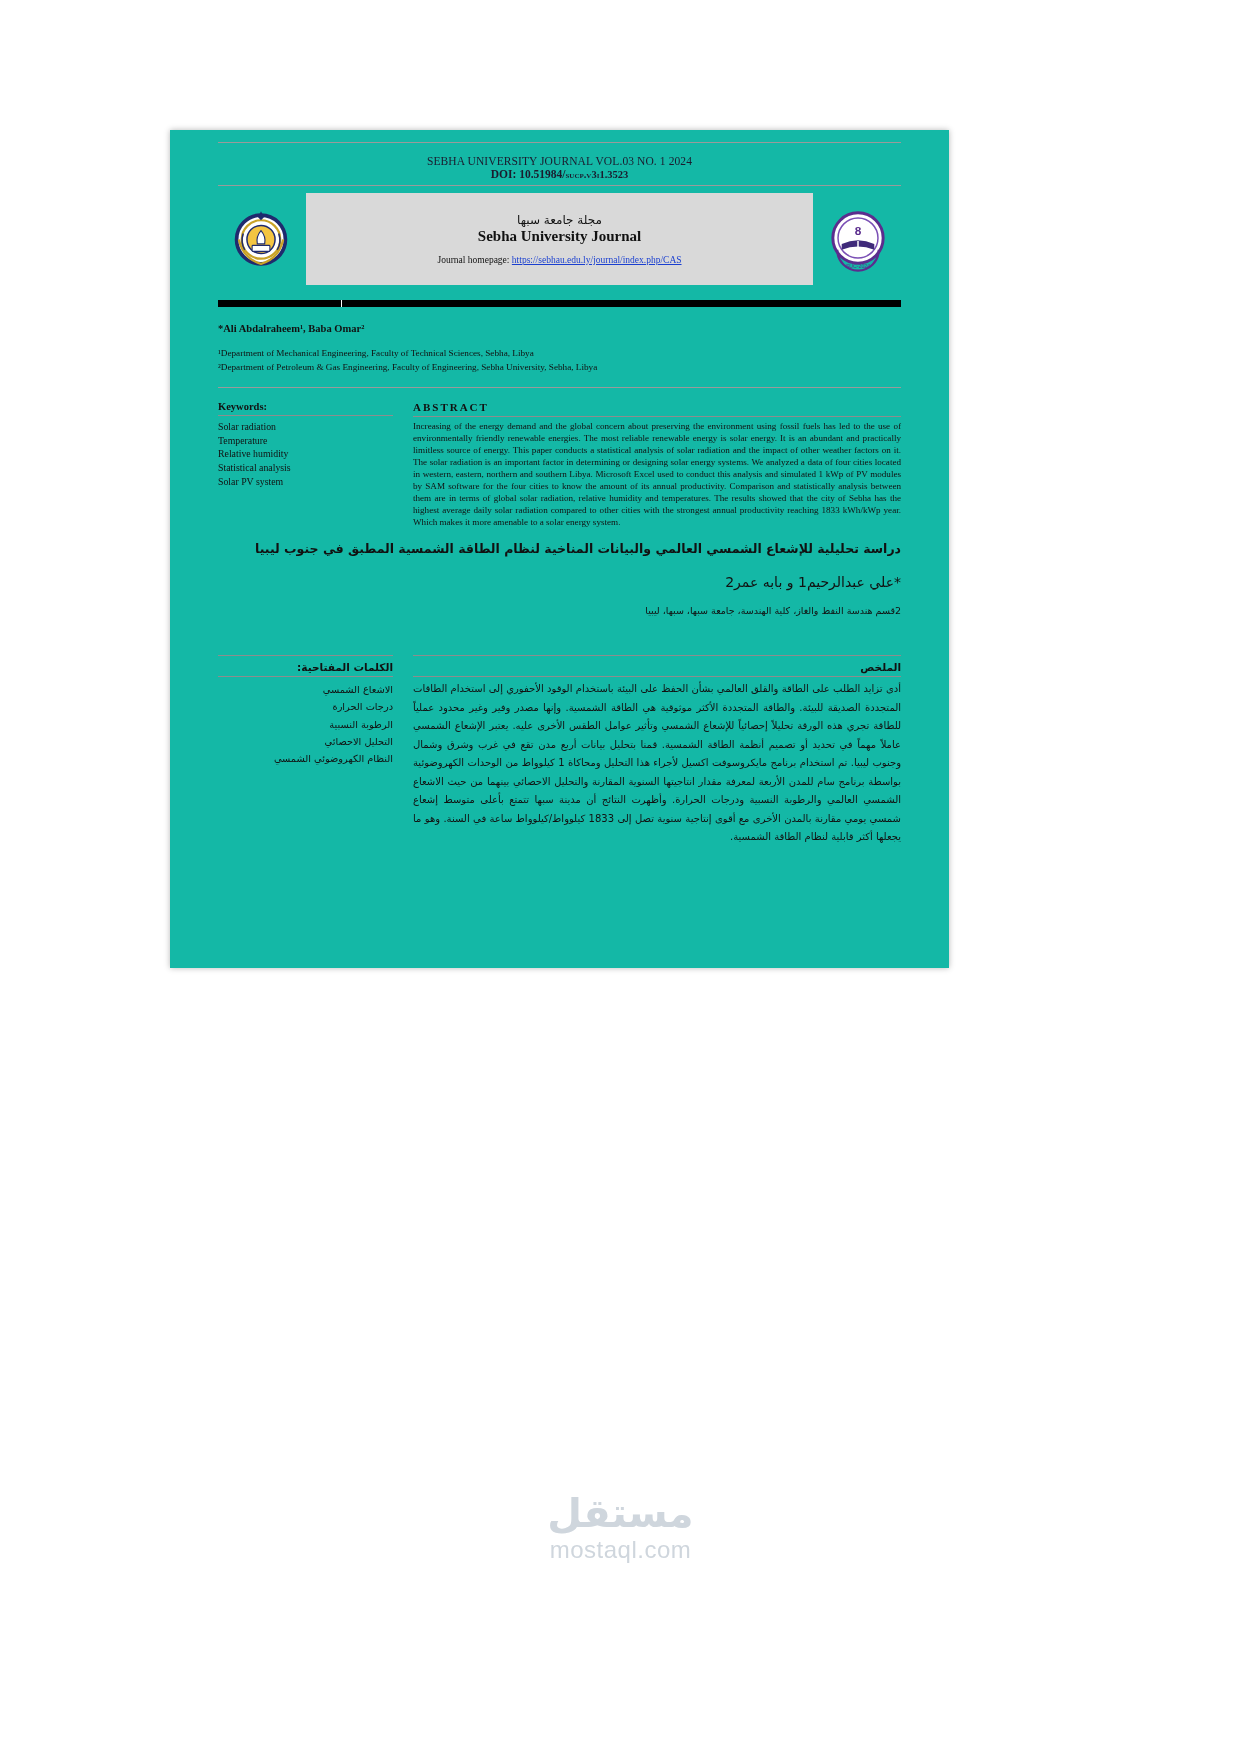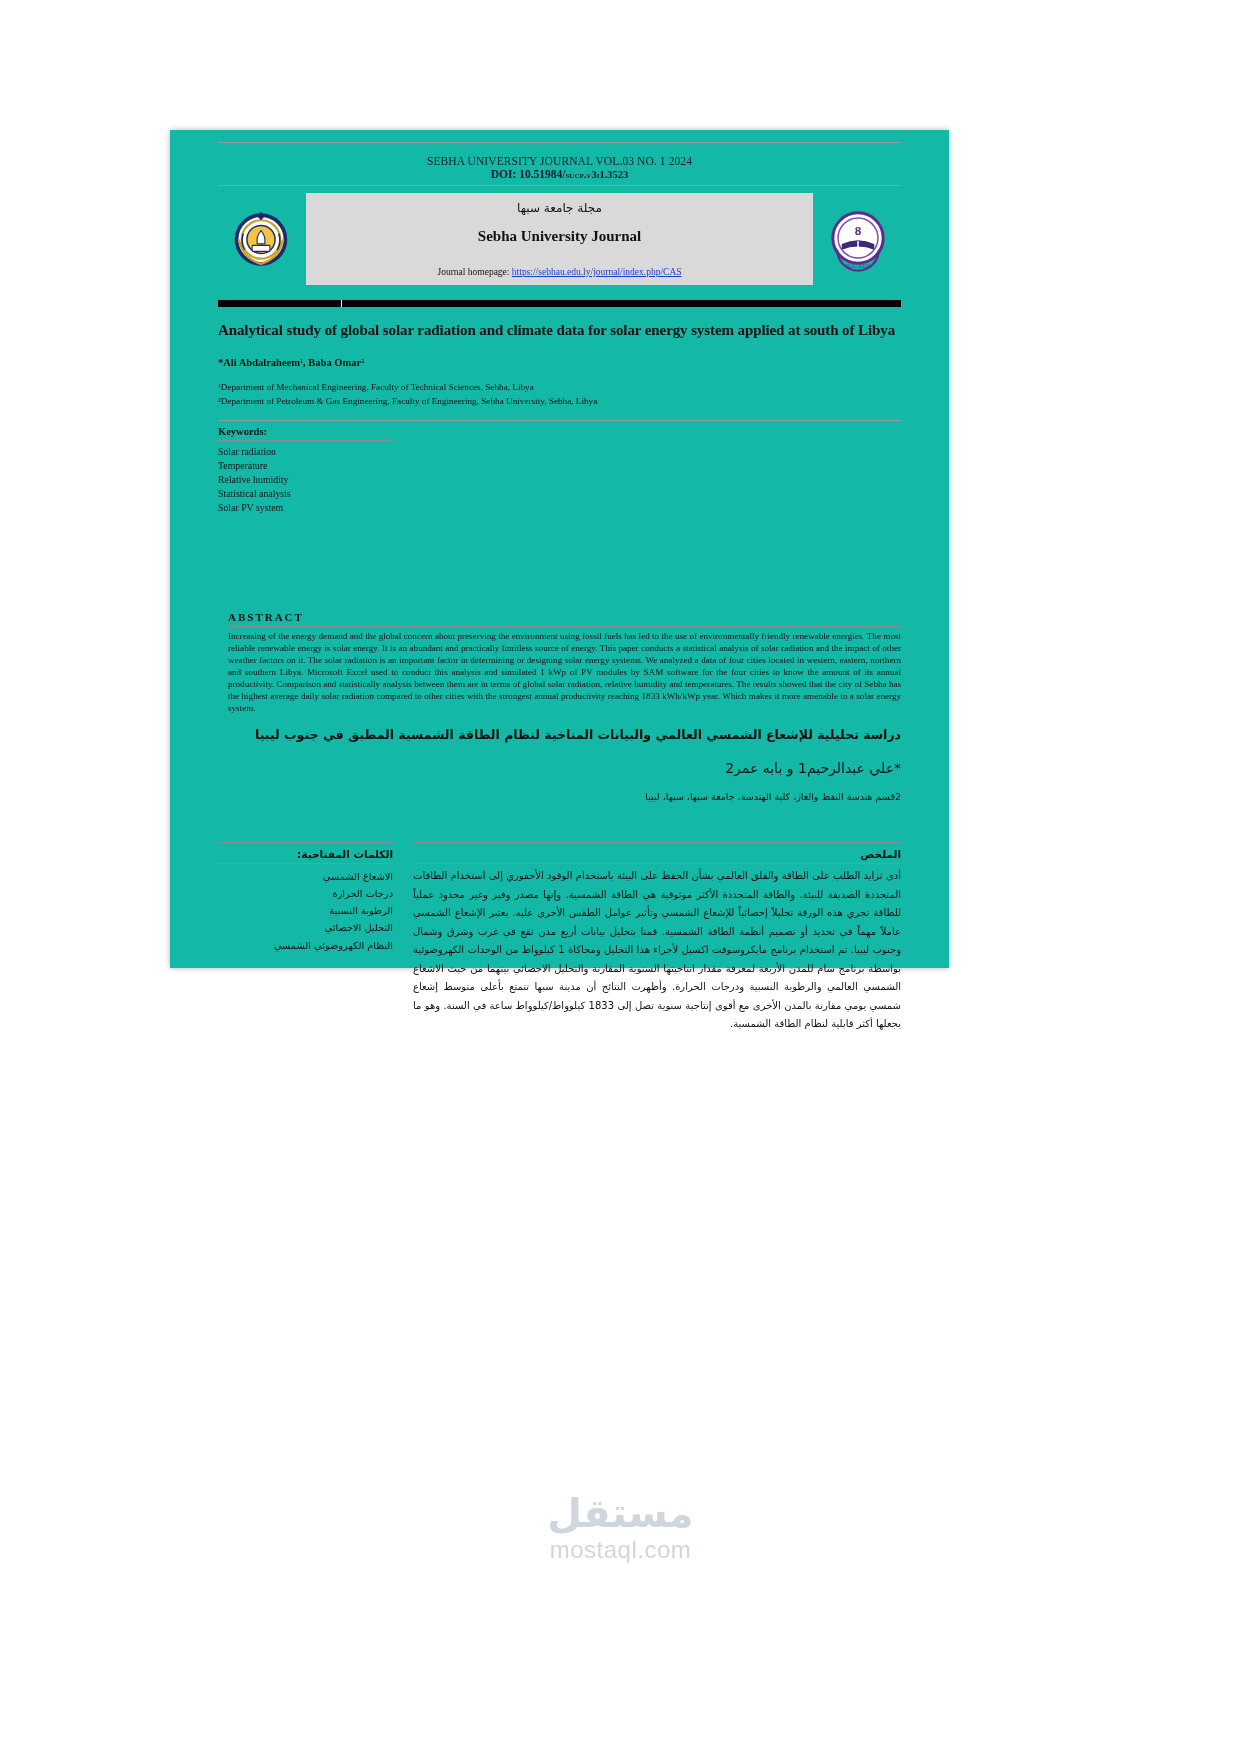--- a/index.html
+++ b/index.html
@@ -56,21 +56,21 @@
     height:92px;
   }
   .band{
     position:absolute;
     left:88px; right:88px; top:0; bottom:0;
     background:#d9d9d9;
     display:flex;
     flex-direction:column;
     align-items:center;
     justify-content:center;
-    gap:13px;
+    gap:1px;
   }
   .band-ar{
     font-size:12px;
     color:#111;
     direction:rtl;
     font-family:"DejaVu Sans", sans-serif;
   }
   .band-en{
     font-size:15px;
     font-weight:bold;
@@ -126,22 +126,21 @@
     font-size:9.2px;
     color:#111;
     line-height:1.5;
   }
 
   
   .rule-thin{ height:1px; background:#9a9a9a; }
 
   .abs-grid{
     display:flex;
-    margin-top:0px;
-    flex-direction:column;
+    margin-top:8px;
   }
   .abs-left{
     width:185px;
     padding-right:10px;
     flex:0 0 185px;
   }
   .abs-right{
     flex:1 1 auto;
     padding-left:10px;
   }
@@ -297,21 +296,20 @@
           <path d="M50 54 v14" stroke="#ffffff" stroke-width="2"></path>
           <text x="50" y="46" font-size="16" font-family="Liberation Sans, sans-serif" font-weight="bold" fill="#5b2d8e" text-anchor="middle">8</text>
           <path d="M22 66 a28 28 0 0 0 56 0" fill="none" stroke="#5b2d8e" stroke-width="3"></path>
           <text x="50" y="90" font-size="7" font-family="Liberation Sans, sans-serif" fill="#5b2d8e" text-anchor="middle">SUC-2024</text>
         </svg>
       </div>
     </div>
 
     <div class="black-bar"></div>
 
-    <div class="paper-title">Analytical study of global solar radiation and climate data for solar energy system applied at south of Libya</div>
     <div class="authors">*Ali Abdalraheem¹, Baba Omar²</div>
     <div class="affil">
       <div>¹Department of Mechanical Engineering, Faculty of Technical Sciences, Sebha, Libya</div>
       <div>²Department of Petroleum &amp; Gas Engineering, Faculty of Engineering, Sebha University, Sebha, Libya</div>
     </div>
 
     <div style="height:12px"></div>
     <div class="rule-thin"></div>
 
     <div class="abs-grid">

